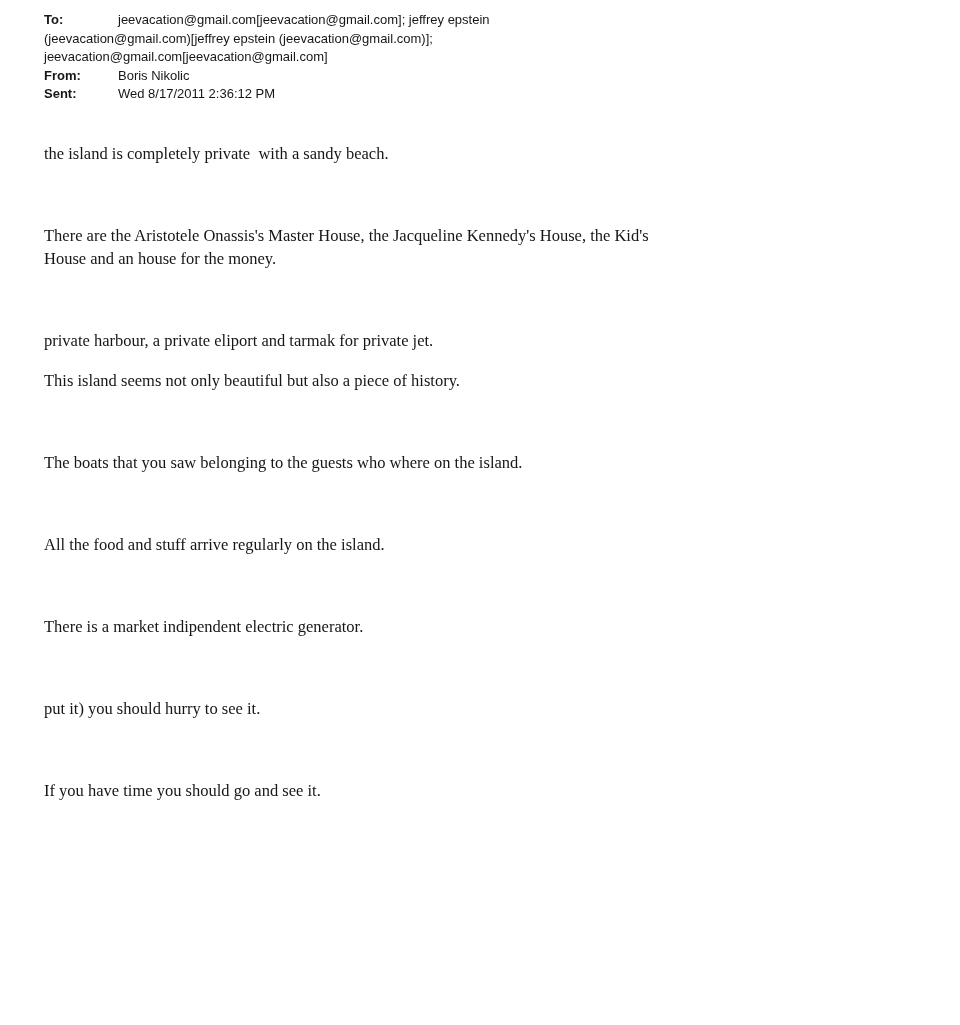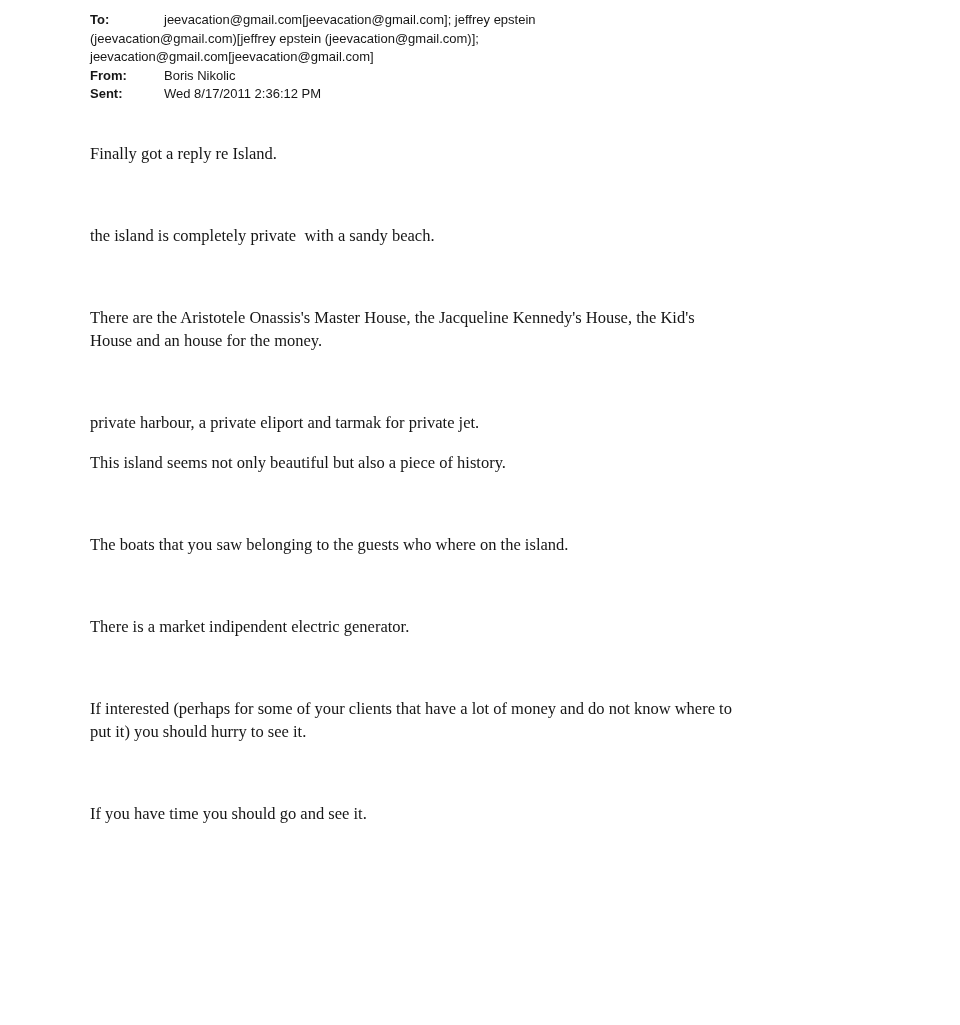--- a/index.html
+++ b/index.html
@@ -6,21 +6,21 @@
     margin: 0;
     padding: 0;
     background: #ffffff;
   }
   .page {
     position: relative;
     width: 960px;
     height: 1025px;
     background: #ffffff;
     box-sizing: border-box;
-    padding: 11px 90px 0 90px;
+    padding: 11px 90px 0 44px;
     overflow: hidden;
   }
   .email-header {
     font-family: "Liberation Sans", "DejaVu Sans", sans-serif;
     font-size: 13px;
     line-height: 18.6px;
     color: #161616;
   }
   .header-row { white-space: pre; }
   .header-label {
@@ -50,42 +50,41 @@
 <div class="page">
   <div class="email-header">
       <div class="header-row"><span class="header-label">To:</span><span>jeevacation@gmail.com[jeevacation@gmail.com]; jeffrey epstein</span></div>
       <div class="header-row"><span>(jeevacation@gmail.com)[jeffrey epstein (jeevacation@gmail.com)];</span></div>
       <div class="header-row"><span>jeevacation@gmail.com[jeevacation@gmail.com]</span></div>
       <div class="header-row"><span class="header-label">From:</span><span>Boris Nikolic</span></div>
       <div class="header-row"><span class="header-label">Sent:</span><span>Wed 8/17/2011 2:36:12 PM</span></div>
     </div>
   <div class="email-body">
       <p class="para gap-large">
-        <span class="line">Finally got a reply re Island.</span>
-      </p>
-      <p class="para gap-large">
         <span class="line">the island is completely private  with a sandy beach.</span>
       </p>
       <p class="para gap-large">
         <span class="line">There are the Aristotele Onassis's Master House, the Jacqueline Kennedy's House, the Kid's</span>
         <span class="line">House and an house for the money.</span>
       </p>
       <p class="para gap-small">
         <span class="line">private harbour, a private eliport and tarmak for private jet.</span>
       </p>
       <p class="para gap-large">
         <span class="line">This island seems not only beautiful but also a piece of history.</span>
       </p>
       <p class="para gap-large">
         <span class="line">The boats that you saw belonging to the guests who where on the island.</span>
       </p>
       <p class="para gap-large">
+        <span class="line">All the food and stuff arrive regularly on the island.</span>
+      </p>
+      <p class="para gap-large">
         <span class="line">There is a market indipendent electric generator.</span>
       </p>
       <p class="para gap-large">
-        <span class="line">If interested (perhaps for some of your clients that have a lot of money and do not know where to</span>
         <span class="line">put it) you should hurry to see it.</span>
       </p>
       <p class="para gap-none">
         <span class="line">If you have time you should go and see it.</span>
       </p>
     </div>
 </div>
 
 </body></html>

